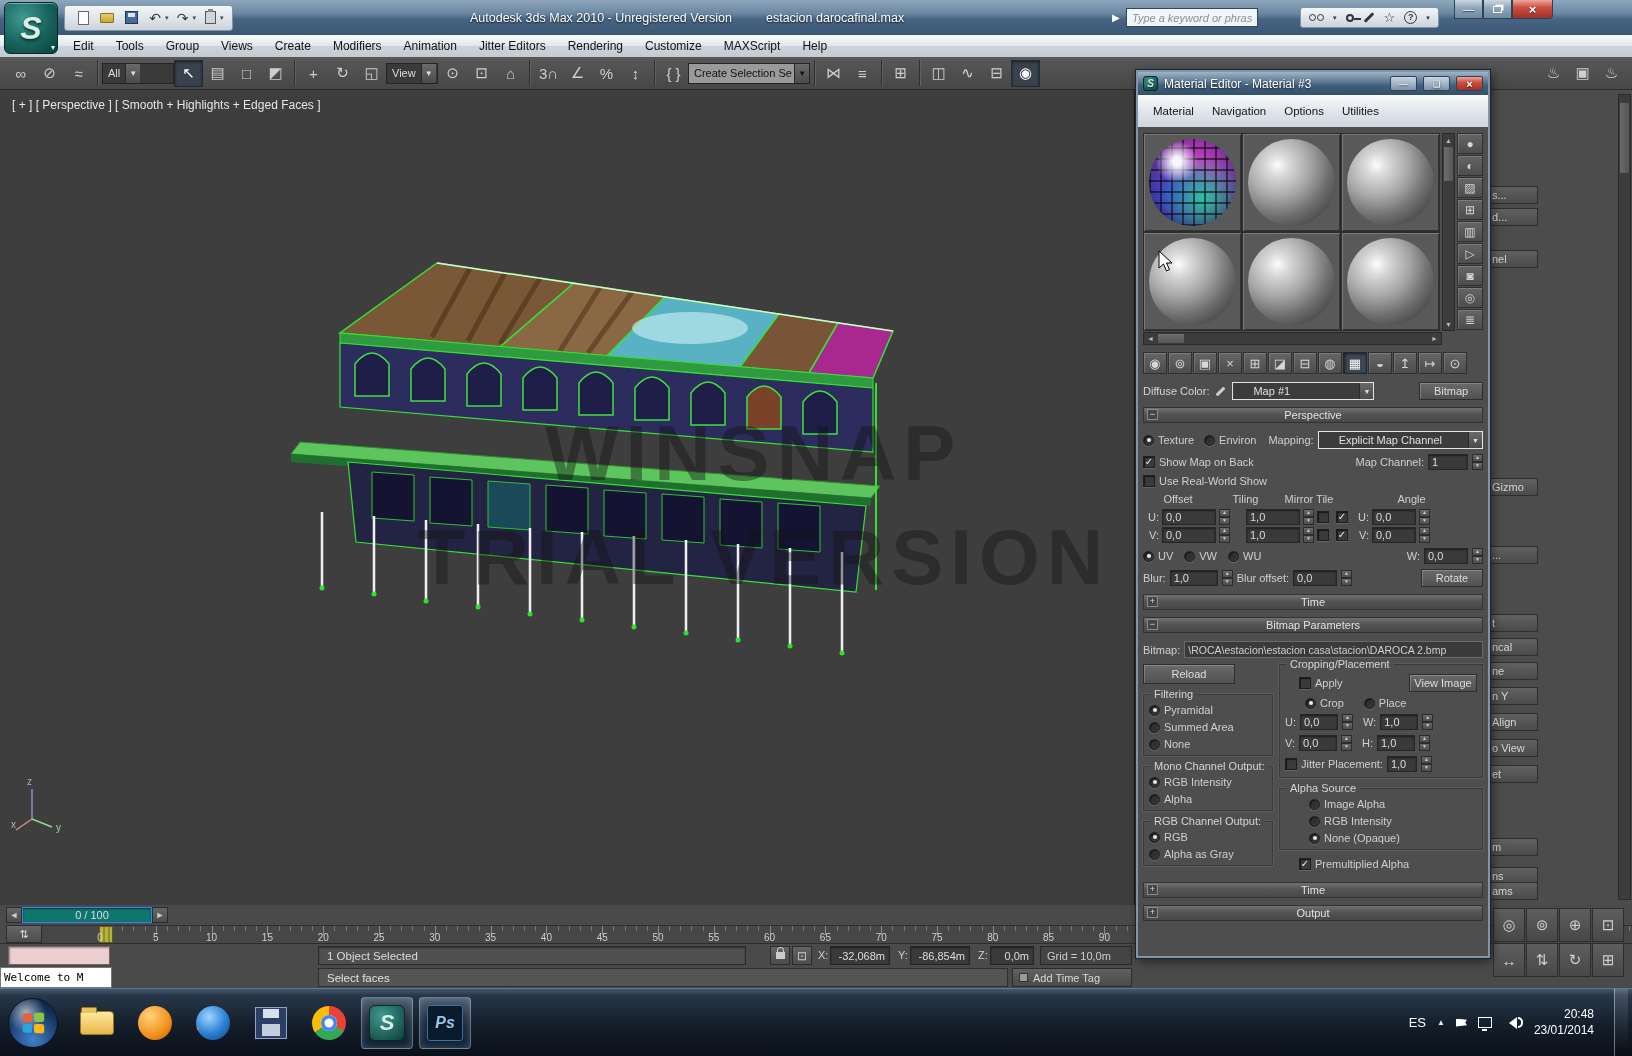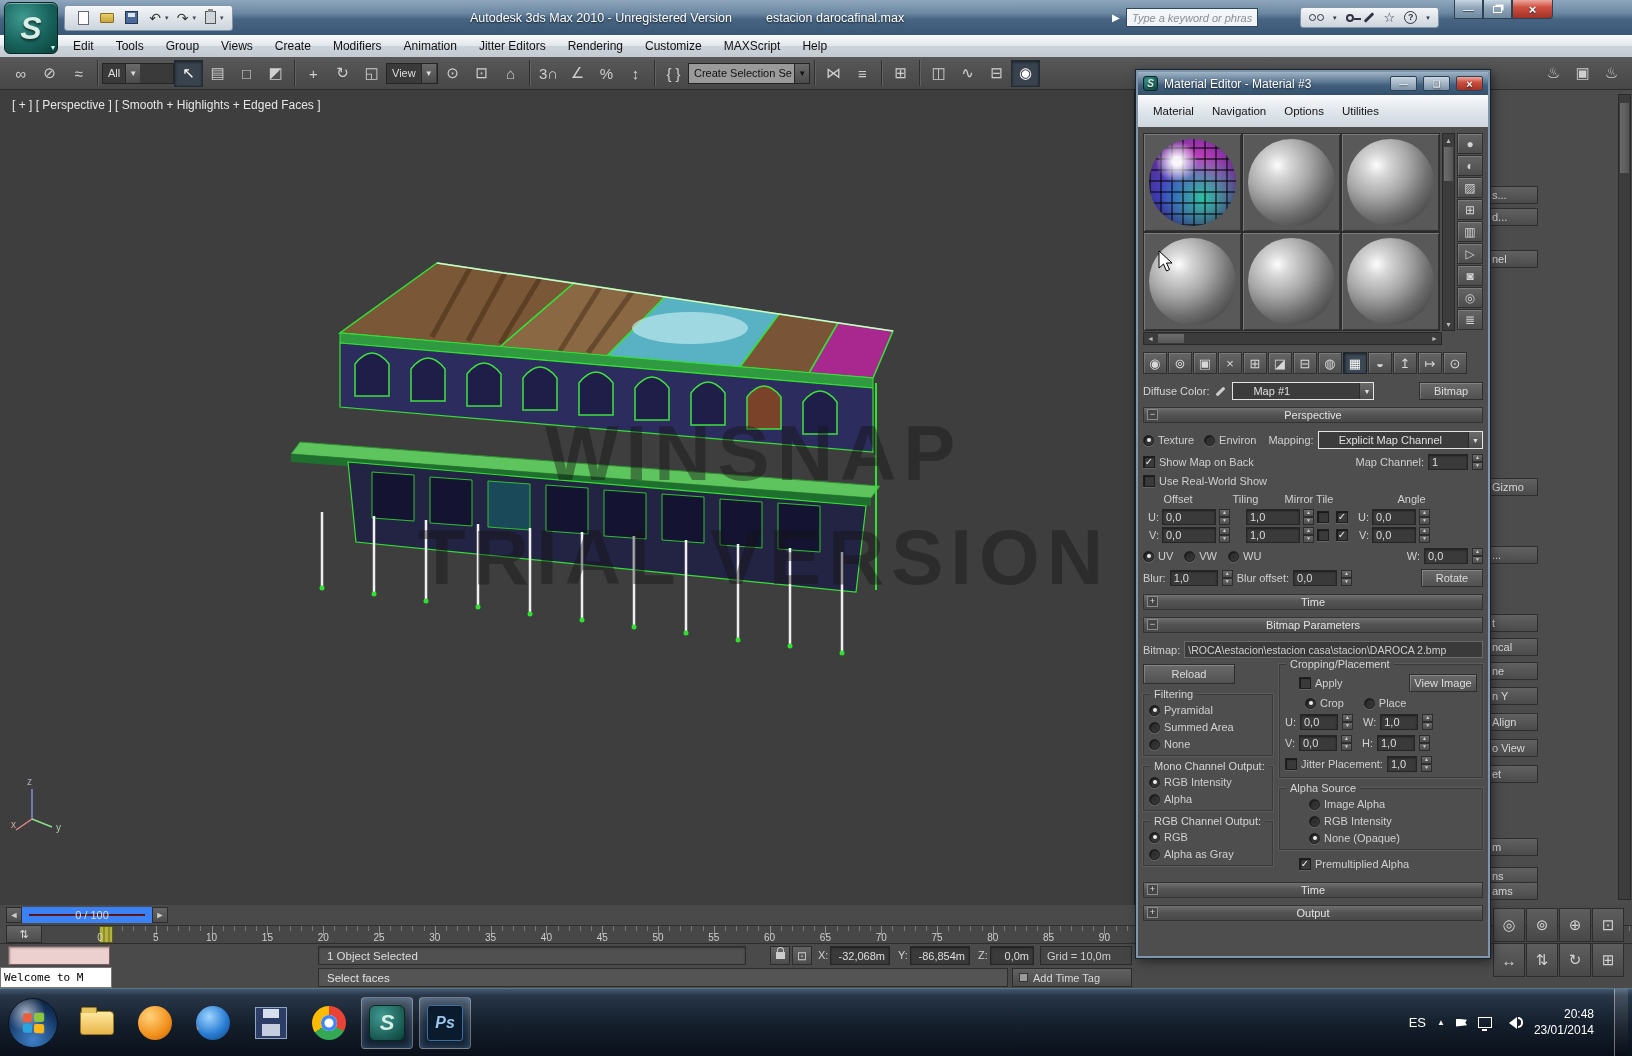--- a/index.html
+++ b/index.html
@@ -68,21 +68,21 @@
 .cmd-scroll i{position:absolute;left:1px;width:9px;height:70px;top:8px;background:linear-gradient(90deg,#6a6a6a,#555);}
 
 
 .navcluster{position:absolute;left:1493px;top:908px;width:136px;height:74px;display:grid;grid-template-columns:repeat(4,32px);grid-auto-rows:34px;gap:1px;z-index:6;}
 .navbtn{background:linear-gradient(#5e5e5e,#484848);border:1px solid #2d2d2d;color:#d0d0d0;font-size:15px;display:flex;align-items:center;justify-content:center;}
 
 
 .timeline{position:absolute;left:0;top:905px;width:1632px;height:38px;background:#4a4a4a;z-index:4;}
 .tl-top{position:absolute;left:6px;top:2px;width:162px;height:16px;display:flex;}
 .tl-btn{width:16px;height:16px;background:linear-gradient(#666,#4d4d4d);border:1px solid #2c2c2c;color:#ccc;font-size:9px;display:flex;align-items:center;justify-content:center;}
-.tl-display{flex:1;background:#7f1d1d;border:7px solid #3b82f6;box-shadow:inset 0 1px 2px rgba(0,0,0,.5);color:#ddd;display:flex;align-items:center;justify-content:center;font-size:11px;padding-left:10px;}
+.tl-display{flex:1;background:#0f766e;border:1px solid #3b82f6;box-shadow:inset 0 1px 2px rgba(0,0,0,.5);color:#ddd;display:flex;align-items:center;justify-content:center;font-size:11px;padding-left:10px;}
 .tl-ruler-row{position:absolute;left:0;top:20px;width:1632px;height:18px;display:flex;align-items:stretch;}
 .tl-toggle{width:36px;height:18px;margin-left:6px;background:linear-gradient(#666,#4d4d4d);border:1px solid #2c2c2c;color:#ddd;font-size:11px;display:flex;align-items:center;justify-content:center;}
 .ruler{position:relative;flex:1;background-color:#474747;background-image:repeating-linear-gradient(90deg,#8b8b8b 0 1px,transparent 1px 55.8px),repeating-linear-gradient(90deg,#757575 0 1px,transparent 1px 11.16px);background-size:100% 9px,100% 5px;background-repeat:no-repeat;background-position:58px 0,58px 0;border-top:1px solid #303030;}
 .tick-label{position:absolute;top:6px;font-size:10px;color:#cfcfcf;transform:translateX(-50%);}
 .marker{position:absolute;left:57px;top:0;width:14px;height:100%;background:repeating-linear-gradient(90deg,#b4b43c 0 3px,#8e8e2a 3px 5px);border:1px solid #5c5c20;color:#222;font-size:9px;text-align:center;}
 
 
 .statusbar{position:absolute;left:0;top:943px;width:1632px;height:45px;background:#4a4a4a;border-top:1px solid #2d2d2d;z-index:4;}
 .macro{position:absolute;left:8px;top:2px;width:102px;height:19px;background:#ecd0d0;border:1px solid #7c6060;box-shadow:inset 1px 1px 2px rgba(0,0,0,.35);}
 .sel-status{position:absolute;left:318px;top:2px;width:428px;height:19px;background:#505050;border:1px solid #2c2c2c;box-shadow:inset 0 1px 2px rgba(0,0,0,.4);color:#ddd;display:flex;align-items:center;padding:0 8px;font-size:11.5px;}

